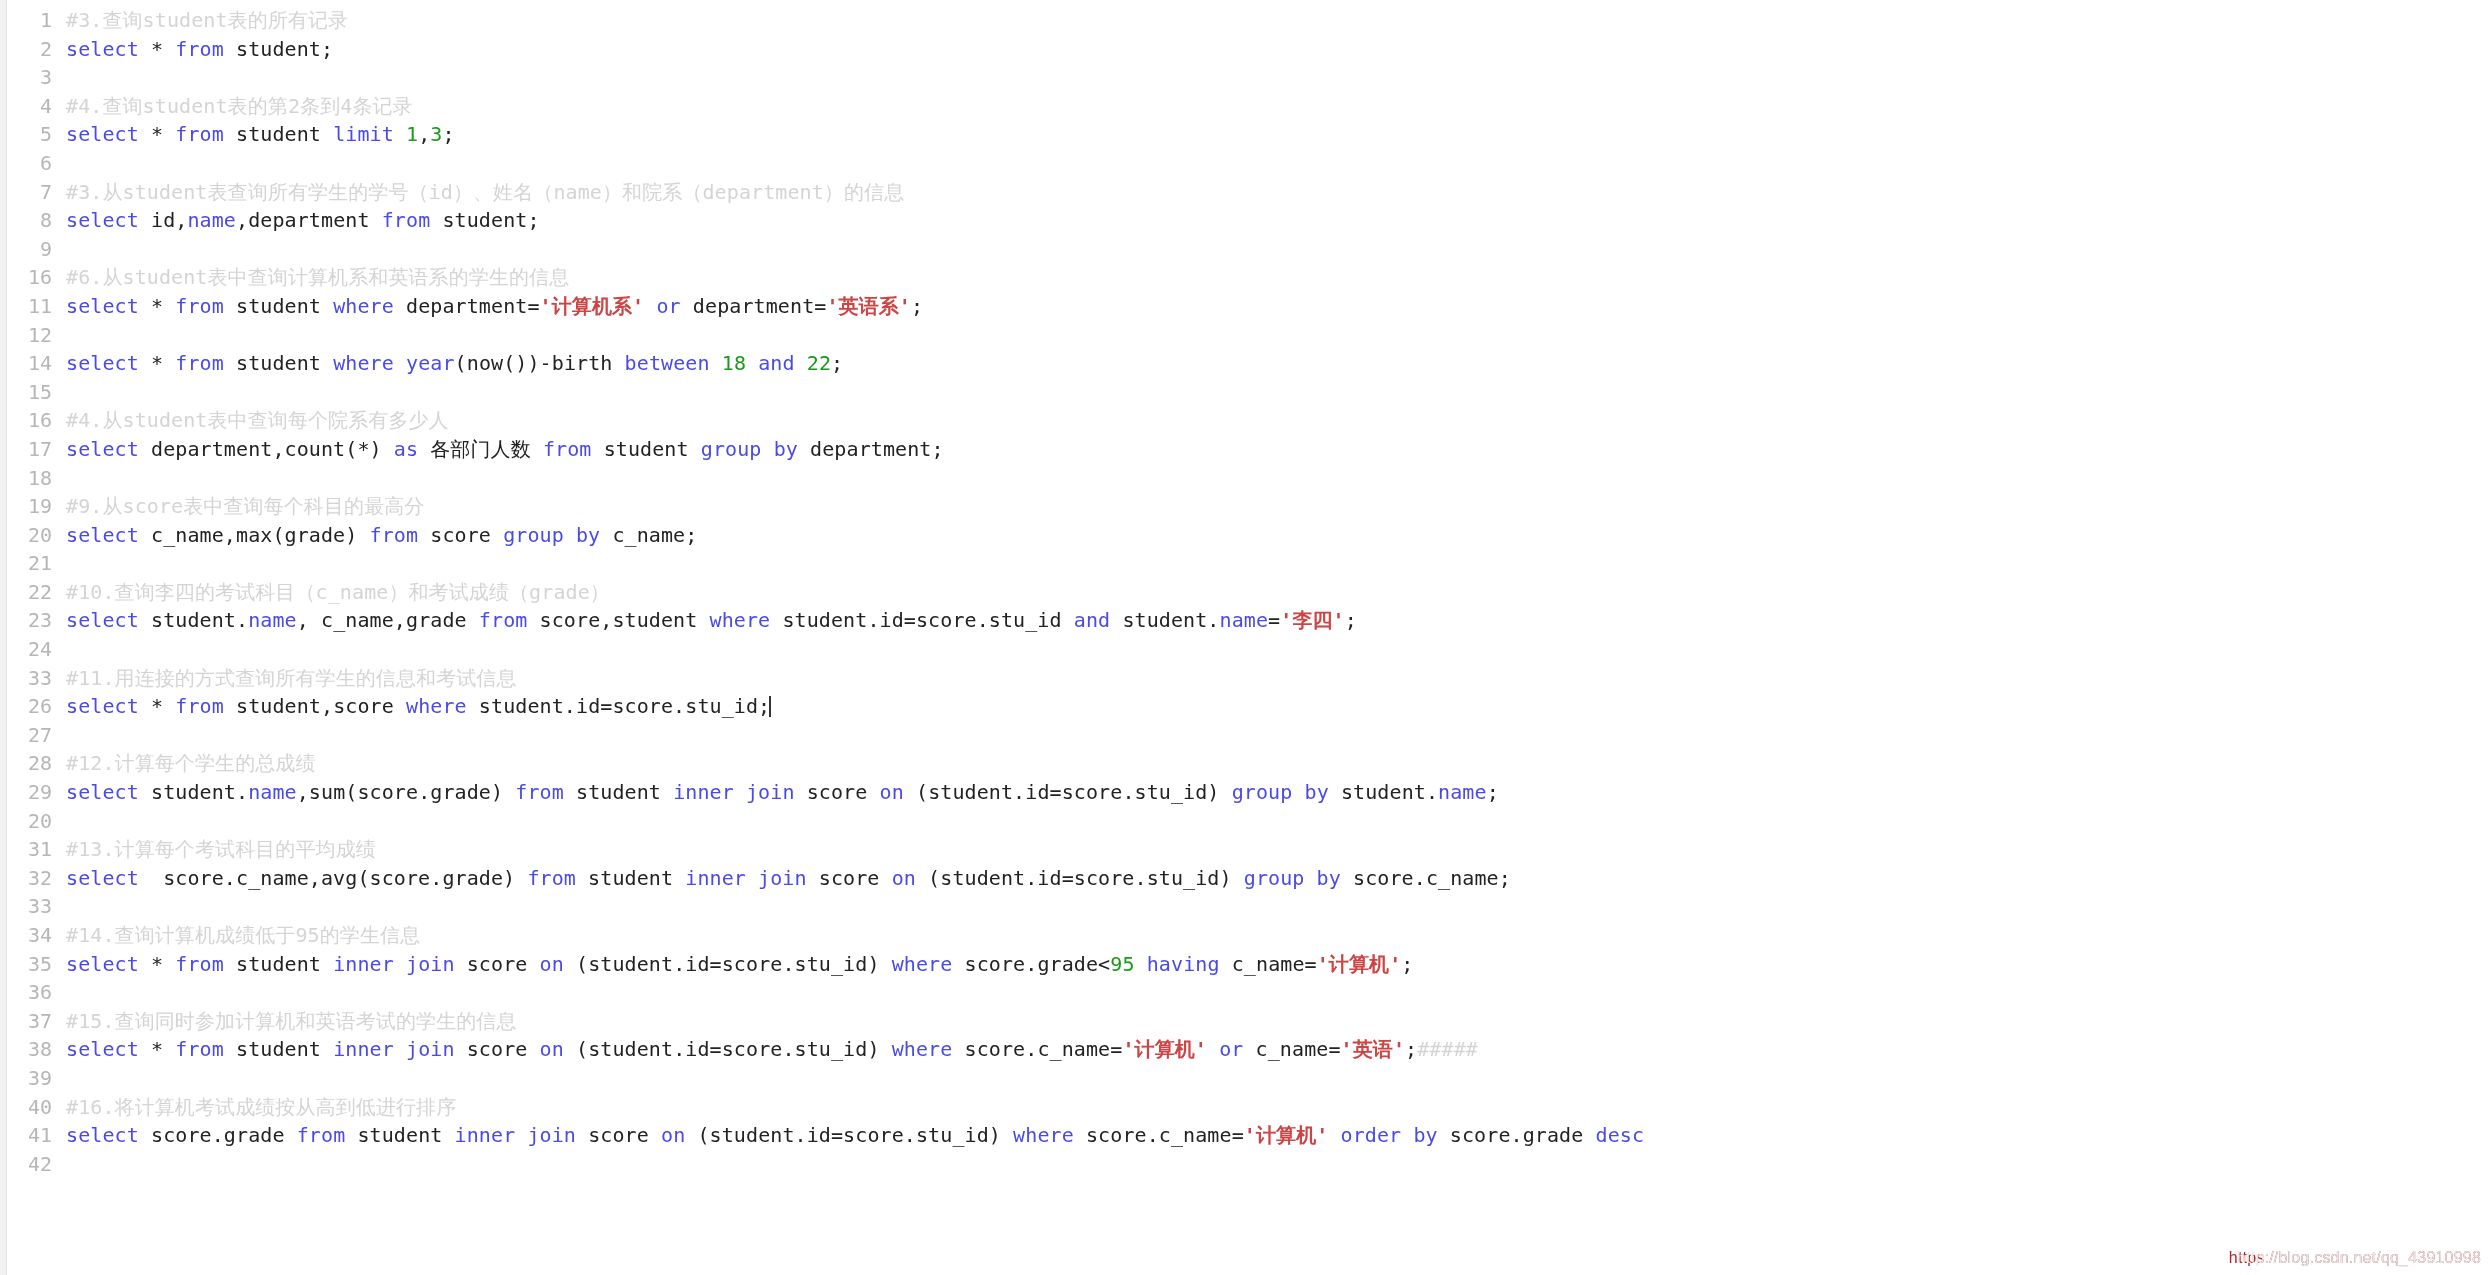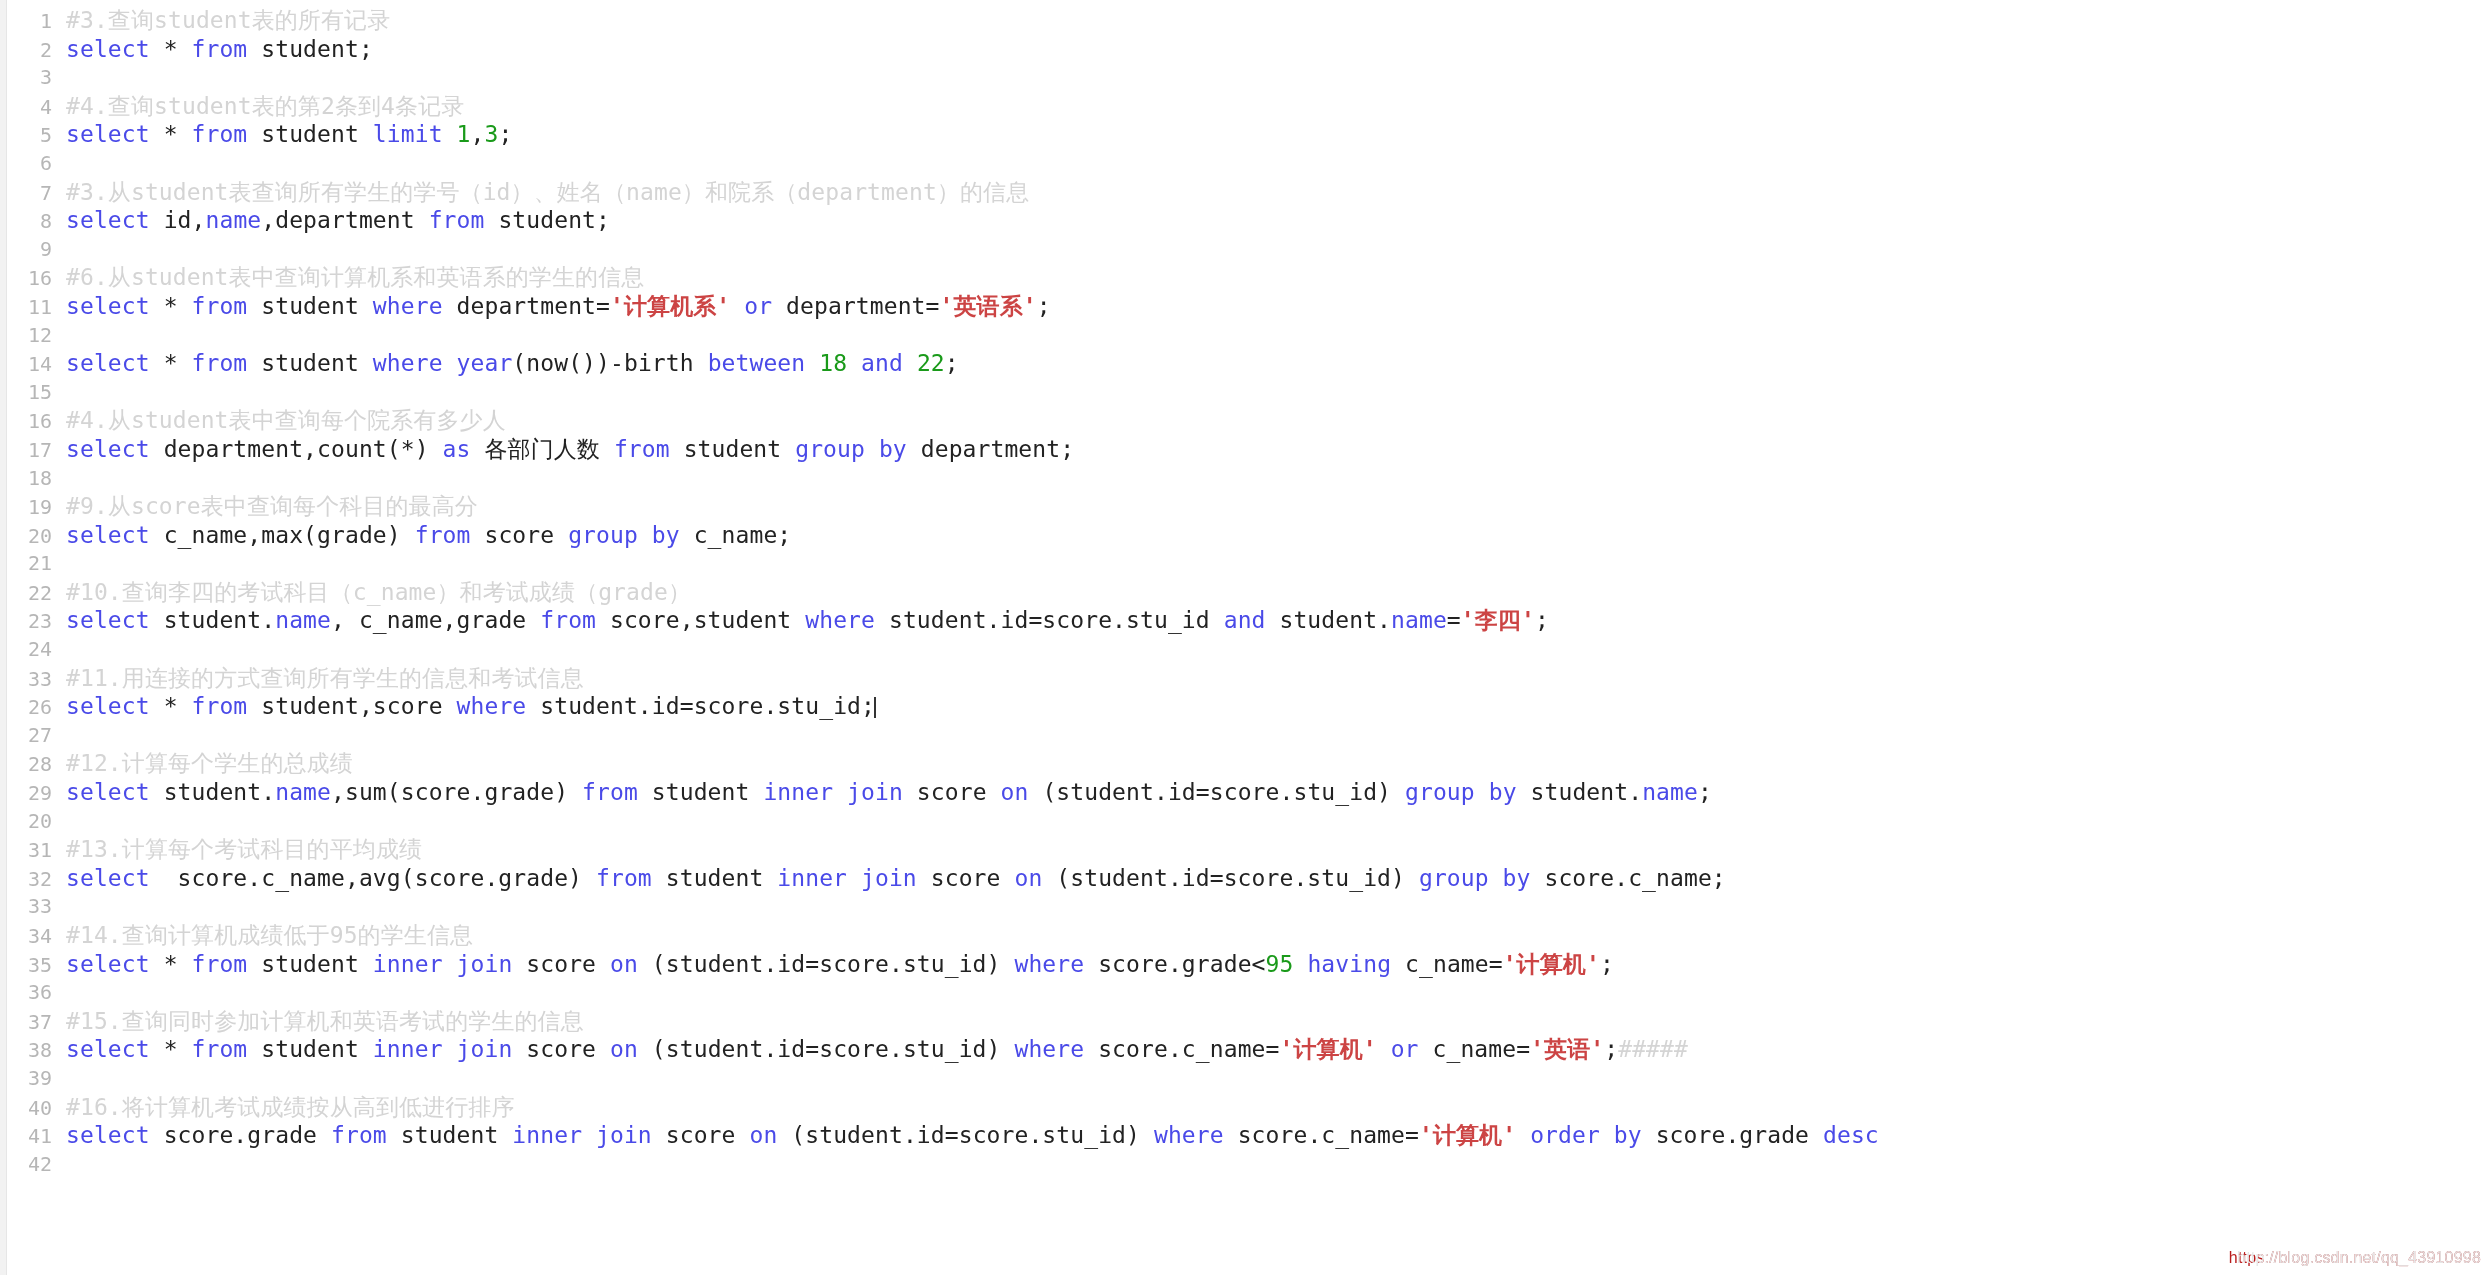--- a/index.html
+++ b/index.html
@@ -55,21 +55,21 @@
     padding-right: 14px;
     color: #b6b6b6;
     font-size: 20px;
     font-family: "DejaVu Sans Mono", "Liberation Mono", monospace;
     -webkit-user-select: none;
     user-select: none;
   }
 
   .line-code {
     flex: 1 1 auto;
-    font-size: 23px;
+    font-size: 20px;
     letter-spacing: 0.1px;
     color: #222222;
     font-family: "DejaVu Sans Mono", "Liberation Mono", monospace;
     position: relative;
     white-space: pre;
   }
 
   
   .tok-kw   { color: #4a4ae8; }
   .tok-str  { color: #cc4444; font-weight: bold; }

